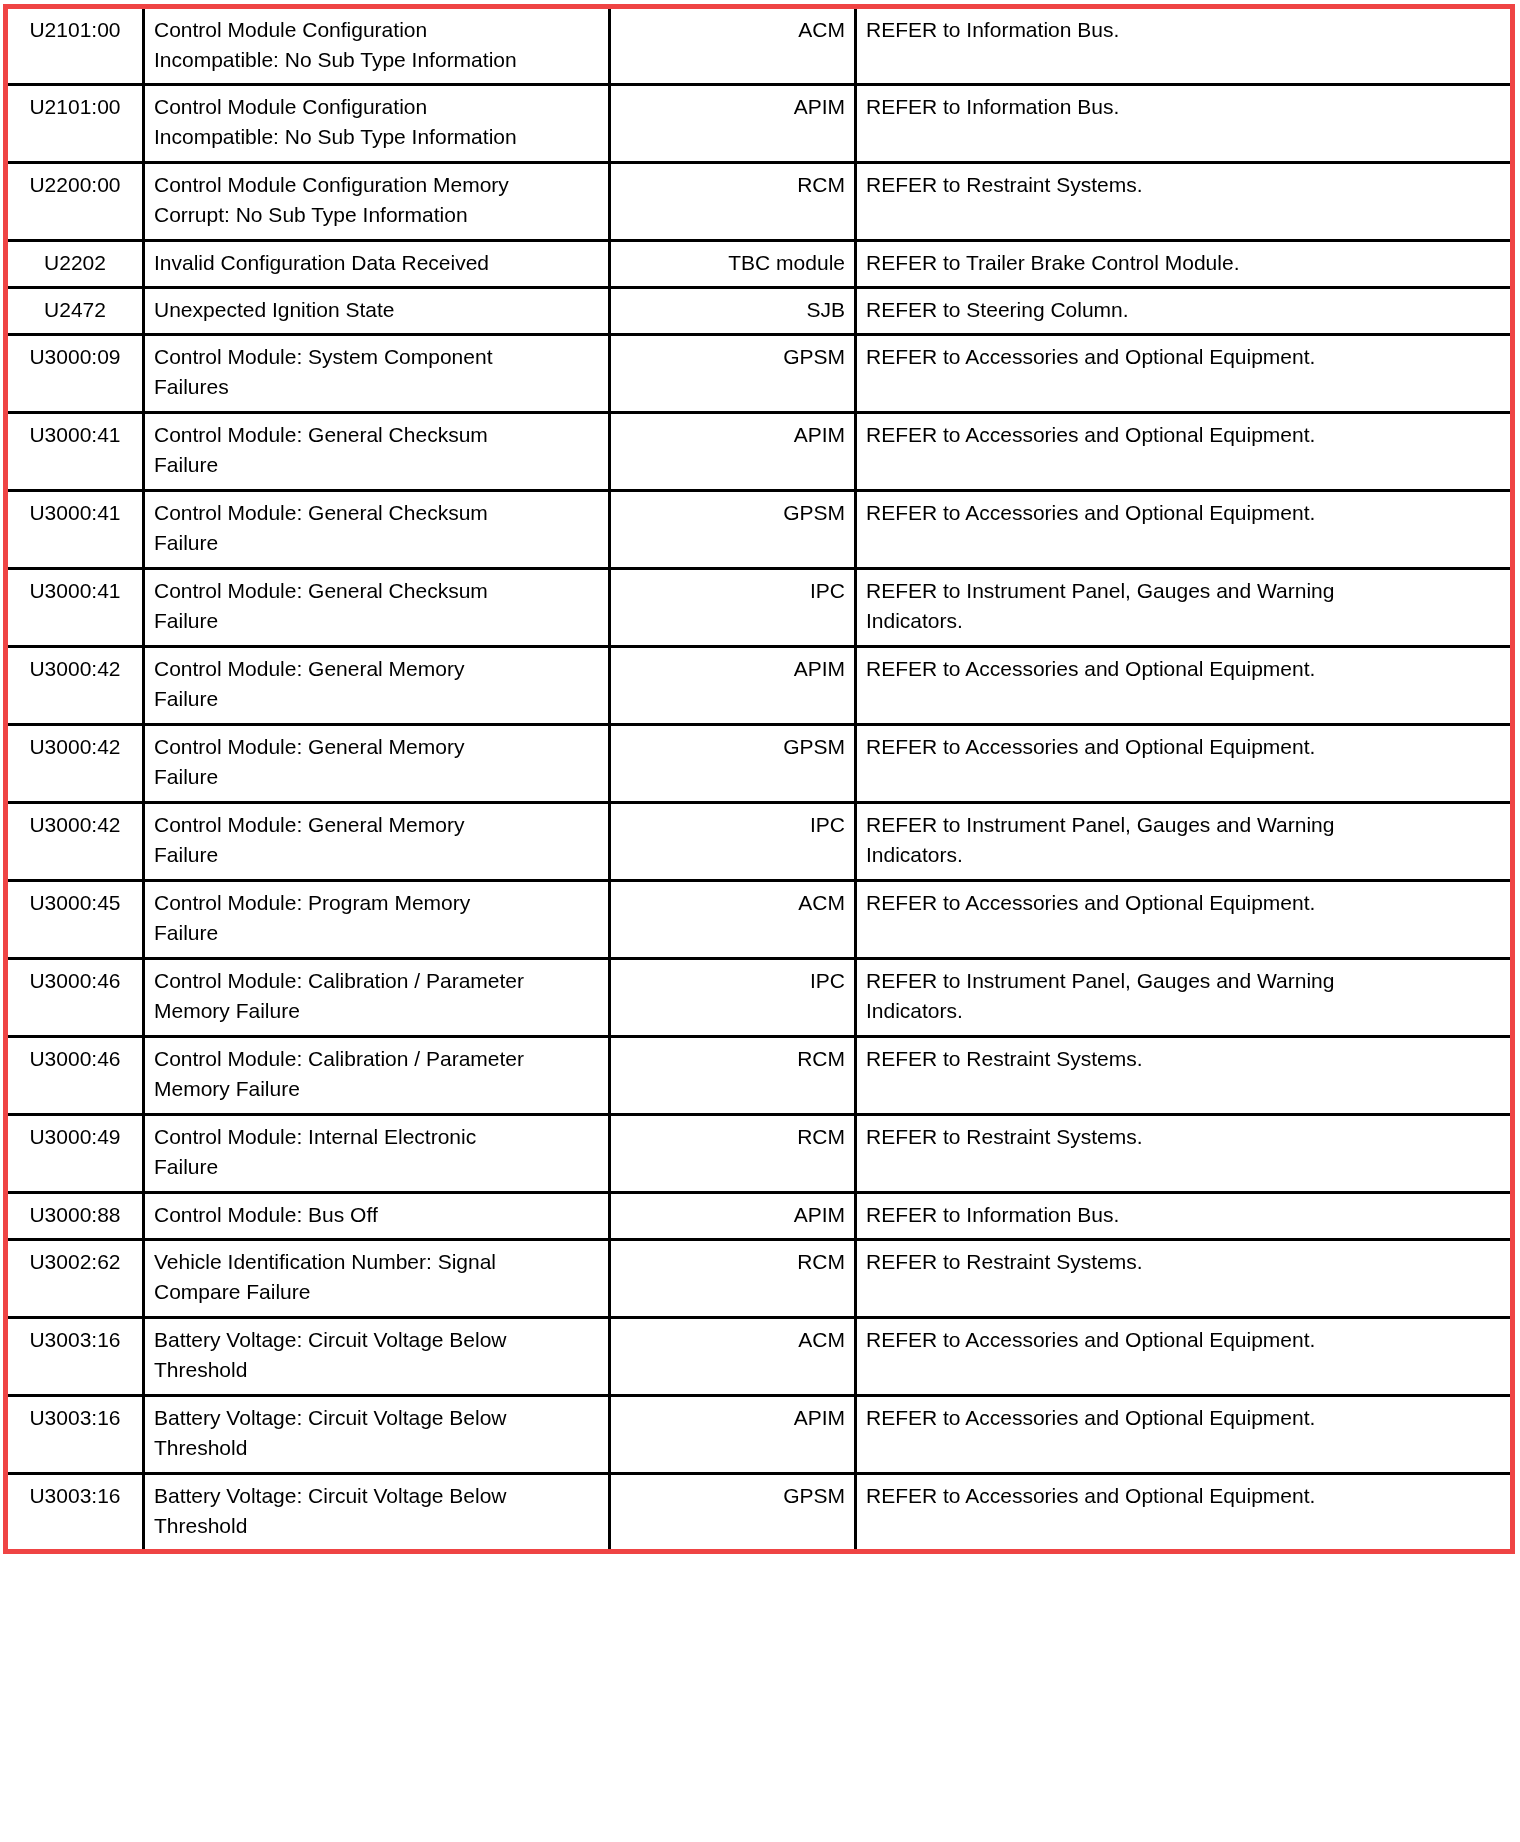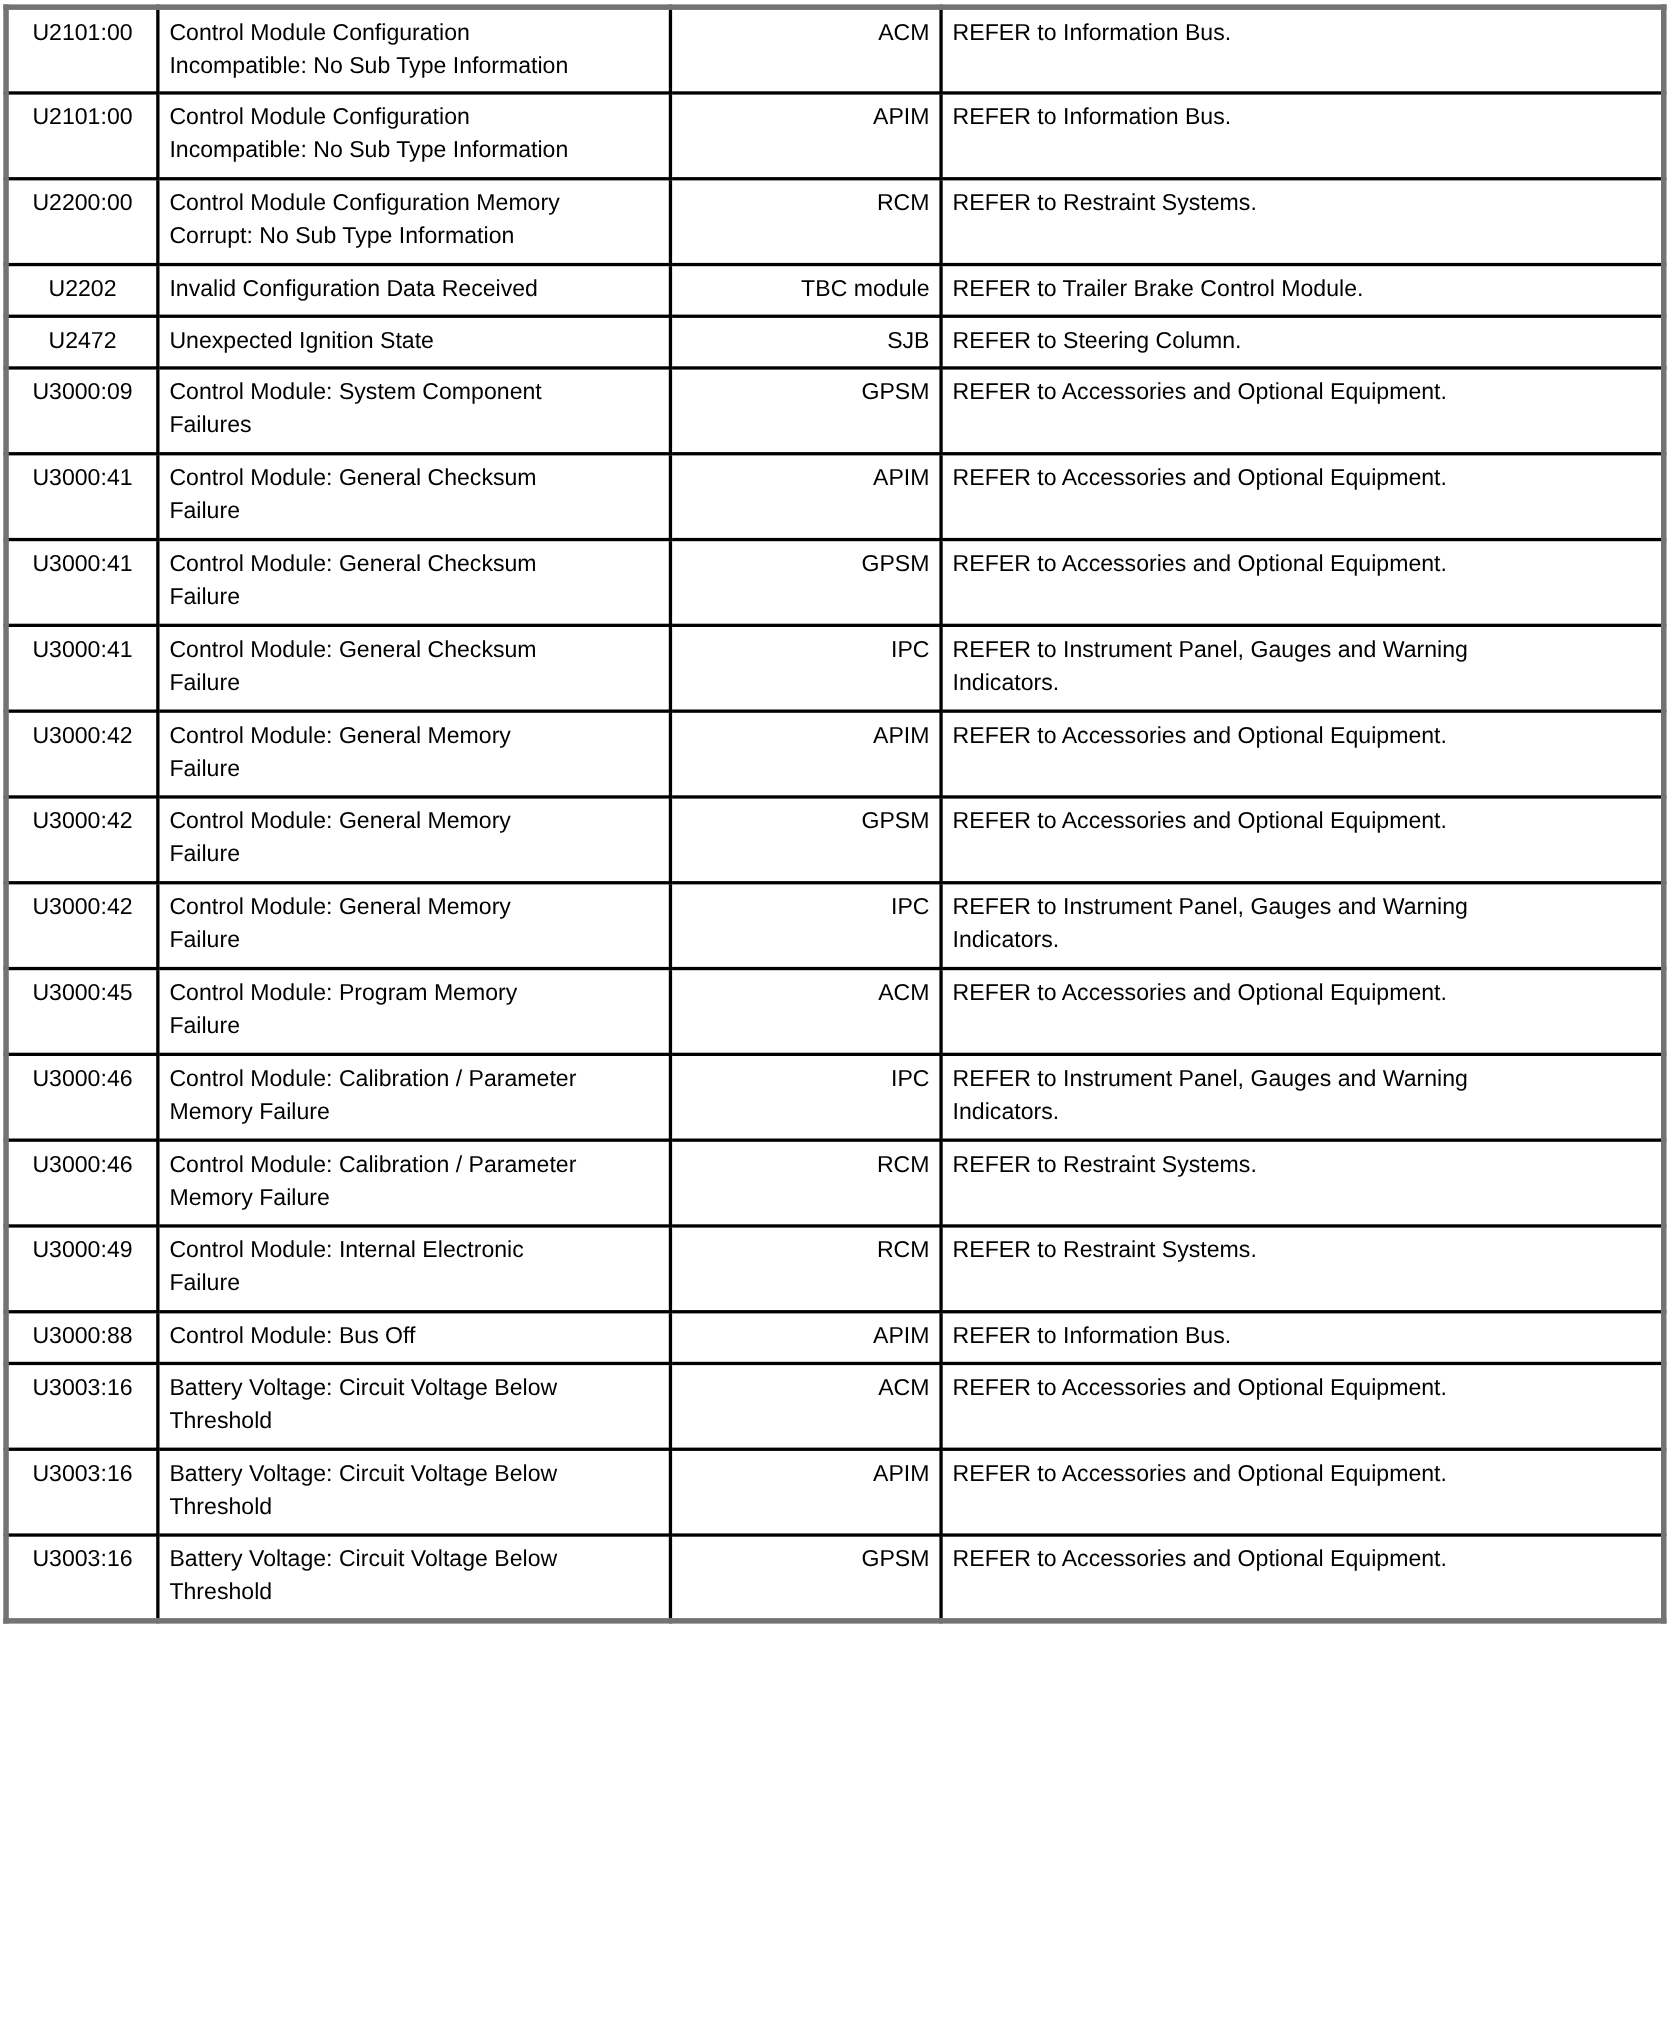--- a/index.html
+++ b/index.html
@@ -14,21 +14,21 @@
     font-family: "Liberation Sans", sans-serif;
     color: #000000;
   }
   table.dtc-table {
     position: absolute;
     left: 3px;
     top: 4px;
     width: 1507px;
     border-collapse: collapse;
     table-layout: fixed;
-    border: 5px solid #737373;
+    border: 5px solid #ef4444;
   }
   table.dtc-table td {
     border: 3px solid #000000;
     vertical-align: top;
     padding: 6px 9px 4px 9px;
     font-size: 21px;
     line-height: 30px;
     color: #000000;
     white-space: pre-line;
     overflow: hidden;
@@ -168,20 +168,27 @@
     <td class="c-mod">RCM</td>
     <td class="c-act">REFER to Restraint Systems.</td>
   </tr>
       <tr class="short">
     <td class="c-dtc">U3000:88</td>
     <td class="c-desc">Control Module: Bus Off</td>
     <td class="c-mod">APIM</td>
     <td class="c-act">REFER to Information Bus.</td>
   </tr>
       <tr class="tall">
+    <td class="c-dtc">U3002:62</td>
+    <td class="c-desc">Vehicle Identification Number: Signal
+Compare Failure</td>
+    <td class="c-mod">RCM</td>
+    <td class="c-act">REFER to Restraint Systems.</td>
+  </tr>
+      <tr class="tall">
     <td class="c-dtc">U3003:16</td>
     <td class="c-desc">Battery Voltage: Circuit Voltage Below
 Threshold</td>
     <td class="c-mod">ACM</td>
     <td class="c-act">REFER to Accessories and Optional Equipment.</td>
   </tr>
       <tr class="tall">
     <td class="c-dtc">U3003:16</td>
     <td class="c-desc">Battery Voltage: Circuit Voltage Below
 Threshold</td>

